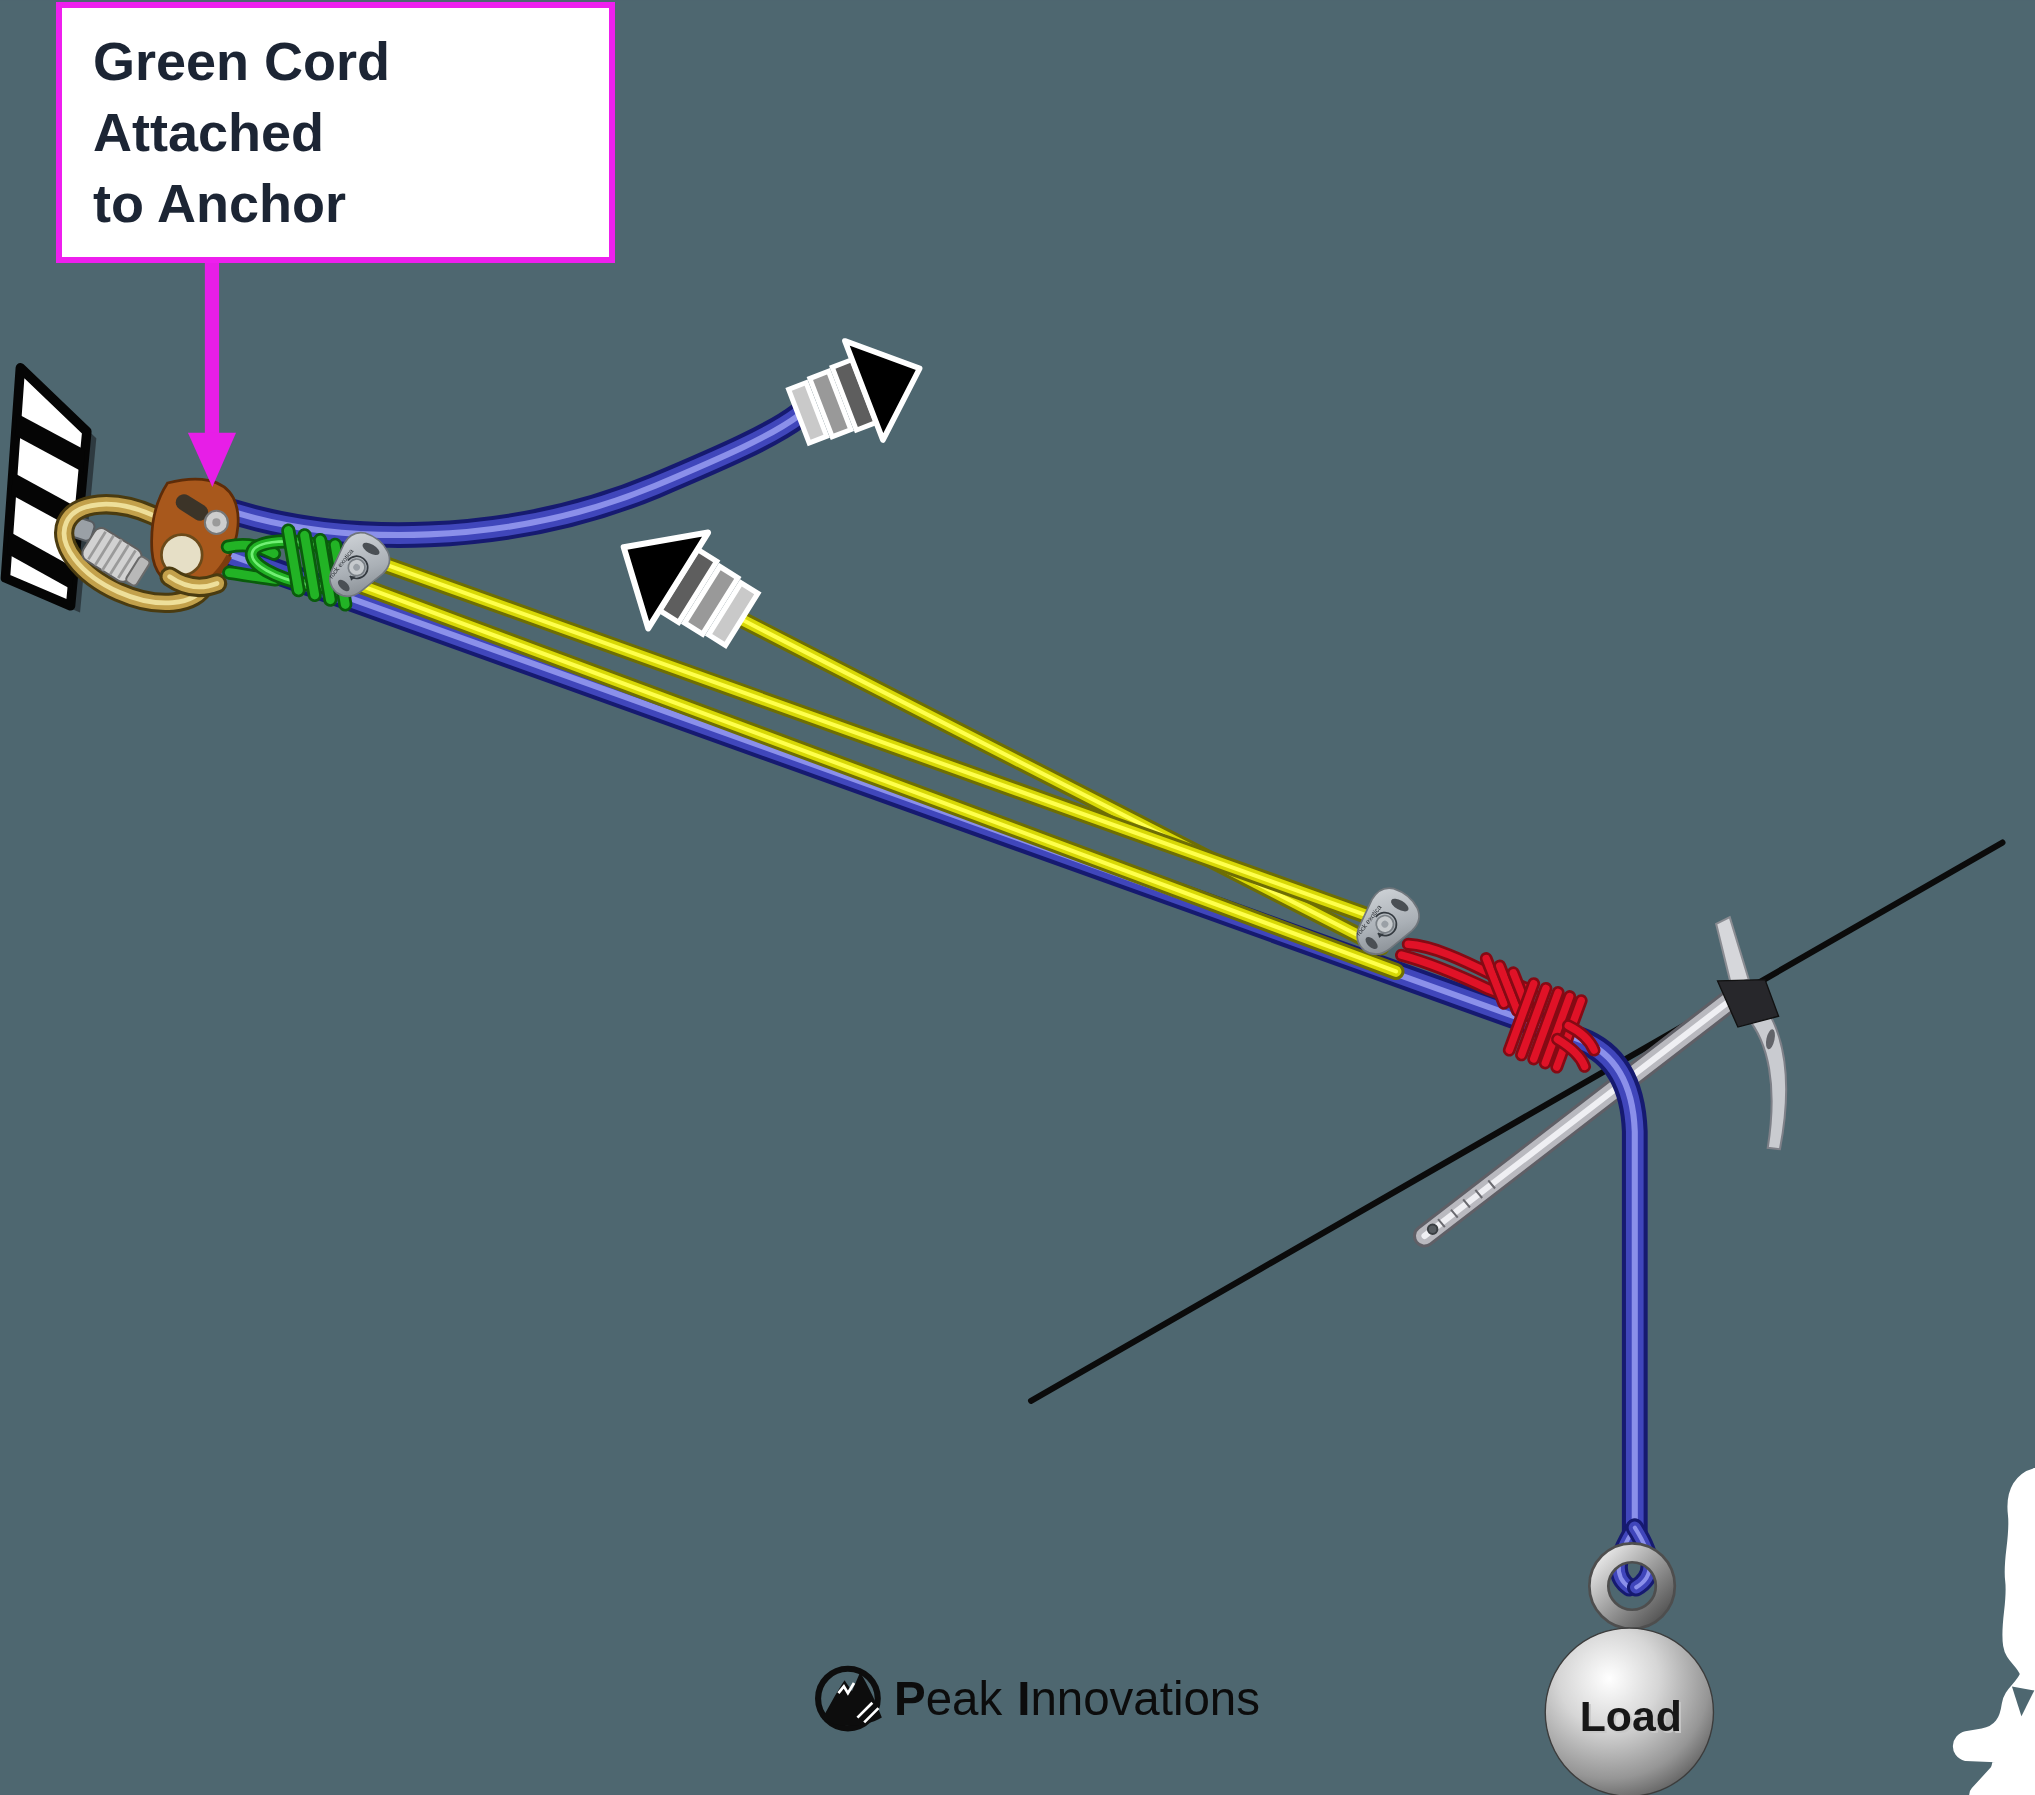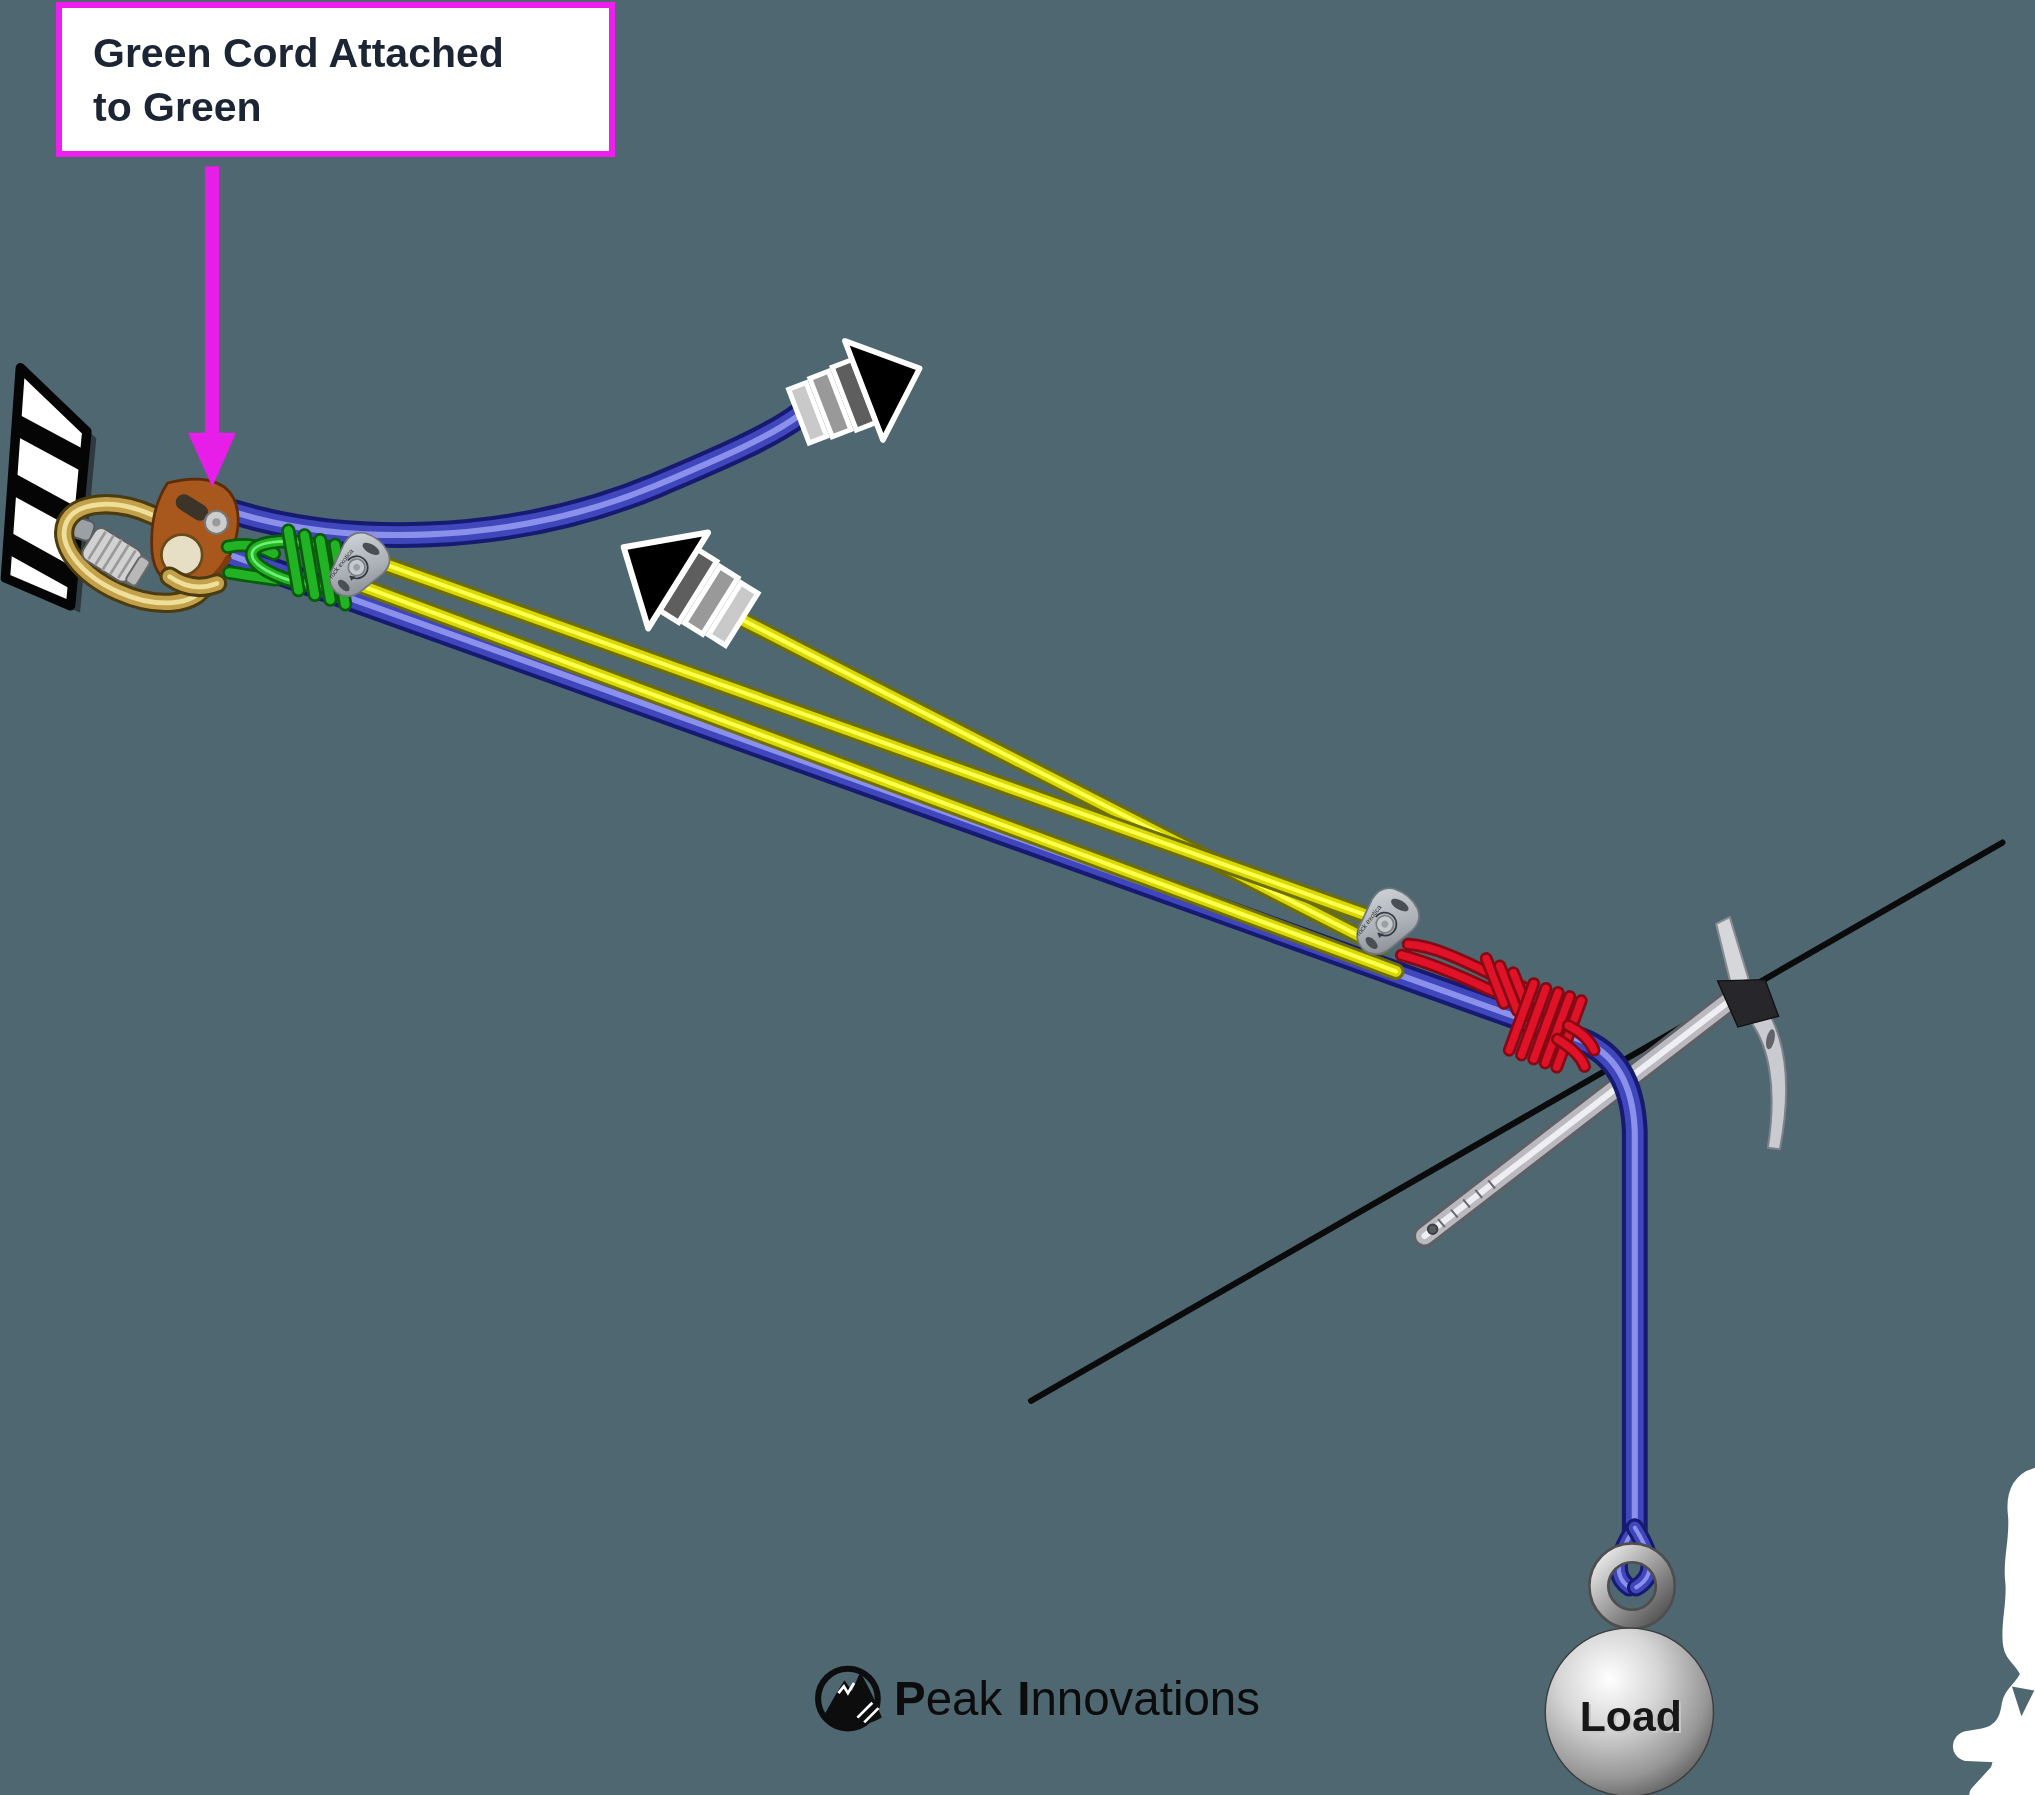--- a/index.html
+++ b/index.html
@@ -23,21 +23,21 @@
   .rd1{stroke:#850a14;stroke-width:19;}
   .rd2{stroke:#e01227;stroke-width:11;}
   .gd1{stroke:#4a3b10;stroke-width:30;}
   .gd2{stroke:#c3a14b;stroke-width:21;}
   .gd3{stroke:#eedf9a;stroke-width:7;}
   .ax1{stroke:#5f5f66;stroke-width:34;}
   .ax2{stroke:#b9b9bf;stroke-width:25;}
   .ax3{stroke:#efeff3;stroke-width:9;}
   .callout{position:absolute;left:56px;top:2px;width:502px;
            border:6.1px solid #ee1fee;background:#ffffff;color:#1c2534;
-           padding:17.6px 13.6px 17.6px 31px;font-weight:bold;font-size:41px;
+           padding:17.6px 13.6px 17.6px 31px;font-weight:bold;font-size:54px;
            line-height:1.32;letter-spacing:0px;}
   .brandtext{font-size:70px;fill:#0c0c0c;}
   .bw{font-weight:bold;}
 </style>
 </head>
 <body>
 
 <div class="stage">
 
 <svg width="2035" height="1795" viewBox="0 0 3000 2646">
@@ -292,17 +292,17 @@
     <path d="M 1212,2534 C 1224,2512 1234,2494 1245,2477 L 1256,2493 L 1268,2465
              C 1280,2485 1292,2510 1300,2532 C 1272,2548 1236,2548 1212,2534 Z" fill="#0d0d0d"></path>
     <path d="M 1236,2496 L 1244,2486 L 1250,2496 L 1259,2481" fill="none" stroke="#ffffff" stroke-width="4"></path>
     <path d="M 1264,2532 L 1286,2510 M 1274,2539 L 1295,2518" stroke="#ffffff" stroke-width="4"></path>
     <text x="1318" y="2528" class="brandtext"><tspan class="bw">P</tspan><tspan>eak</tspan><tspan dx="22" class="bw">I</tspan><tspan>nnovations</tspan></text>
   </g>
 </svg>
 
 <div class="callout">
   <div>Green Cord Attached</div>
-  <div>to Green</div>
+  <div>to Anchor</div>
 </div>
 
 </div>
 
 
 </body></html>

